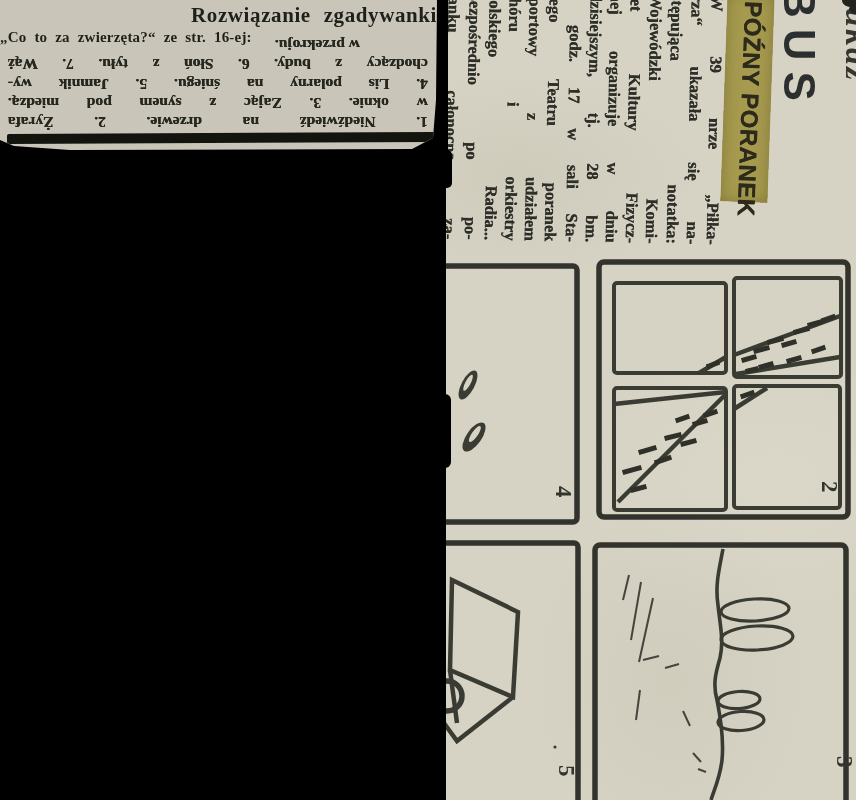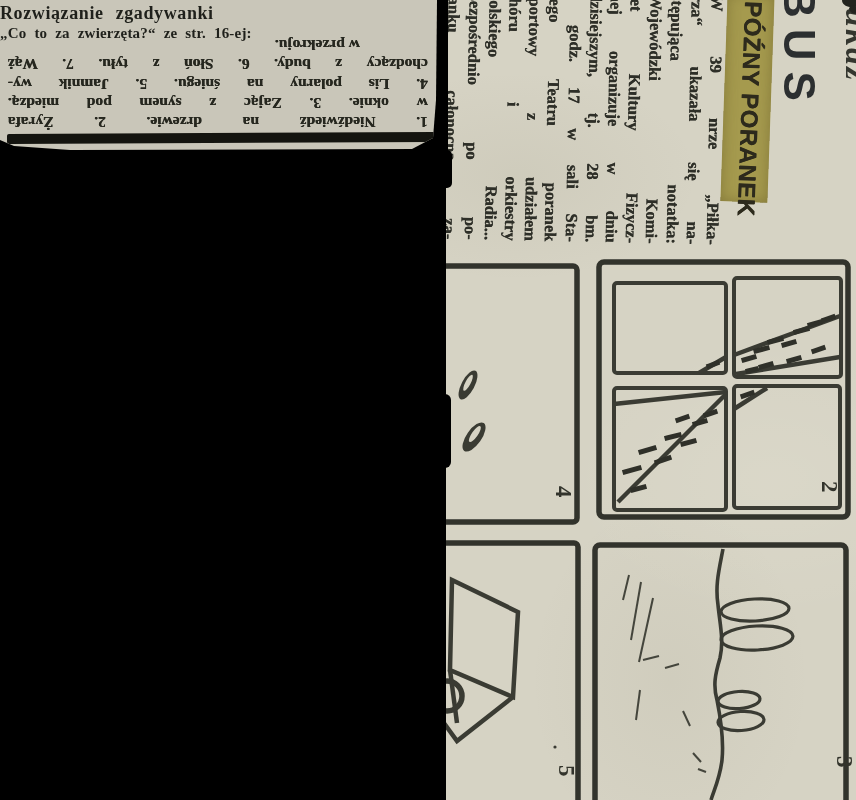--- a/index.html
+++ b/index.html
@@ -2,21 +2,21 @@
 <html><head>
 <meta charset="utf-8">
 <style>
   html,body{margin:0;padding:0;background:#000;}
   #screen{position:relative;width:856px;height:800px;background:#000;overflow:hidden;
           font-family:"Liberation Serif",serif;}
 
   
   .clipping{position:absolute;left:0;top:0;width:437px;height:151px;background:#c9c6b9;
             clip-path:polygon(0 0,437px 0,436px 100px,433px 138px,412px 149px,70px 150px,14px 146px,0 140px);}
-  .clipping .t1{margin-top:3px;text-align:left;font-weight:bold;font-size:18px;
+  .clipping .t1{margin-top:3px;text-align:right;font-weight:bold;font-size:21px;
                 letter-spacing:.6px;word-spacing:7px;color:#1f201b;}
   .clipping .t2{text-align:left;font-weight:bold;font-size:15px;letter-spacing:.2px;
                 word-spacing:4px;color:#1f201b;margin-top:1px;}
   .flips{position:absolute;left:8px;right:9px;top:36px;}
   .flip{transform:rotate(180deg);font-weight:bold;font-size:15.5px;line-height:19.3px;
         color:#26271f;text-align:justify;text-align-last:justify;
         text-shadow:.3px .3px 0 #26271f;}
   .flip.lastline{text-align:left;text-align-last:left;padding-left:68px;}
   .bar{position:absolute;left:7px;top:133px;width:429px;height:10px;background:#14140f;
        border-radius:2px;transform:rotate(-.25deg);}

